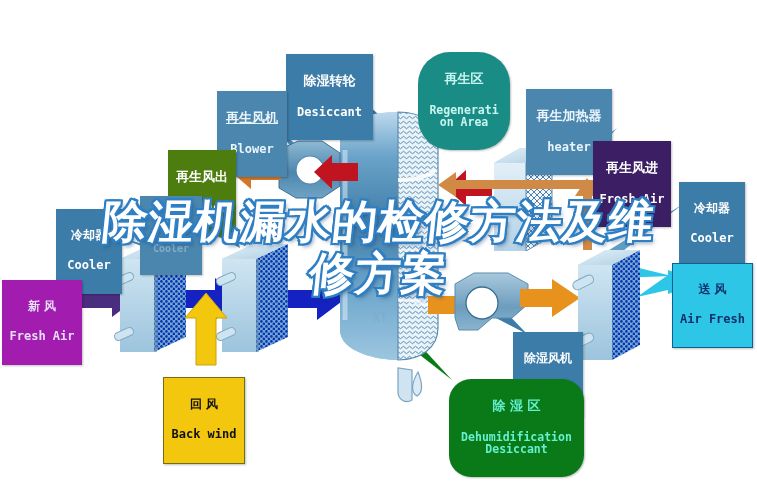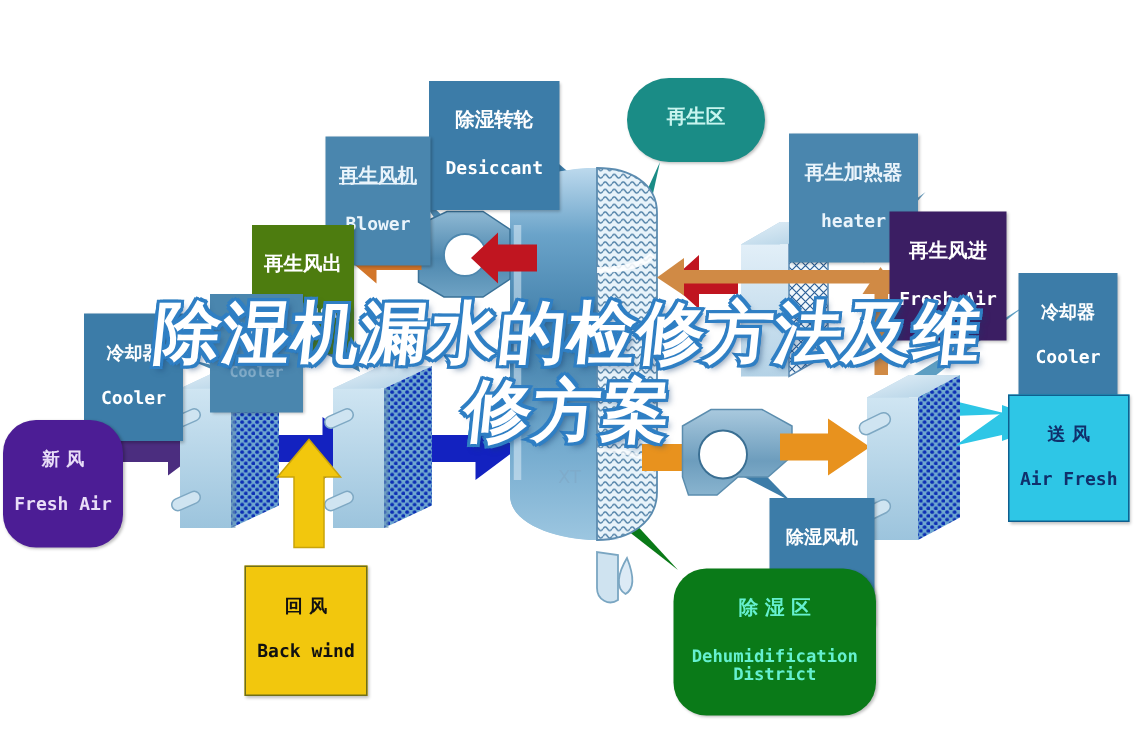--- a/index.html
+++ b/index.html
@@ -44,21 +44,21 @@
     font-family: "DejaVu Sans Mono", monospace;
     font-weight: bold;
   }
 
   
   .lb-blue   { background: #3c7ca8; color: #ffffff; }
   .lb-blue2  { background: #4a86ae; color: #eaf4fb; }
   .lb-teal   { background: #1a8c86; color: #c8f5ef; }
   .lb-orange { background: #4d7c0f; color: #ffffff; }
   .lb-purple { background: #3b1e63; color: #ffffff; }
-  .lb-purple2{ background: #4c1d95; color: #e8ddf7; border-radius: 22px; }
+  .lb-purple2{ background: #a21caf; color: #e8ddf7; }
   .lb-green  { background: #0a7a18; color: #66f0d0; border-radius: 22px; }
   .lb-cyan   { background: #2ec6e6; color: #10306b; border: 1px solid #0f5f8f;}
   .lb-yellow { background: #f2c70d; color: #111111; border: 1px solid #6f6f18;}
 
   .sh { box-shadow: 1px 1px 2px rgba(0,0,0,0.25); text-align: center; }
 
   
   #title-wrap {
     position: absolute;
     left: 0;
@@ -313,20 +313,22 @@
     <span class="en" style="font-size:12px;">Desiccant</span>
   </div>
 
   <div class="label lb-blue2 sh" style="left:217px; top:91px; width:70px; padding:3px 0 4px;">
     <span class="cn" style="font-size:13px;text-decoration:underline;">再生风机</span>
     <span class="en" style="font-size:12px;">Blower</span>
   </div>
 
   <div class="label lb-teal sh" style="left:418px; top:52px; width:92px; padding:3px 0 4px;border-radius:32px;">
     <span class="cn" style="font-size:13px;">再生区</span>
+    <span class="en" style="font-size:11.5px;">Regenerati
+on Area</span>
   </div>
 
   <div class="label lb-blue2 sh" style="left:526px; top:89px; width:86px; padding:3px 0 4px;">
     <span class="cn" style="font-size:13px;">再生加热器</span>
     <span class="en" style="font-size:12px;">heater</span>
   </div>
 
   <div class="label lb-orange sh" style="left:168px; top:150px; width:68px; padding:3px 0 4px;">
     <span class="cn" style="font-size:13px;">再生风出</span>
     <span class="en" style="font-size:12px;">Exhaust</span>
@@ -363,21 +365,21 @@
   </div>
 
   <div class="label lb-yellow sh" style="left:163px; top:377px; width:82px; padding:3px 0 4px;">
     <span class="cn" style="font-size:12px;">回    风</span>
     <span class="en" style="font-size:12px;">Back wind</span>
   </div>
 
   <div class="label lb-green sh" style="left:449px; top:379px; width:135px; padding:3px 0 4px;">
     <span class="cn" style="font-size:13px;">除  湿  区</span>
     <span class="en" style="font-size:11.5px;">Dehumidification
-District</span>
+Desiccant</span>
   </div>
 
   <div class="label lb-cyan sh" style="left:672px; top:263px; width:81px; padding:2px 0 3px;">
     <span class="cn" style="font-size:12px;">送    风</span>
     <span class="en" style="font-size:12px;">Air Fresh</span>
   </div>
 
   <div id="title-wrap">
     <div class="tline l1">除湿机漏水的检修方法及维</div>
     <div class="tline l2">修方案</div>

